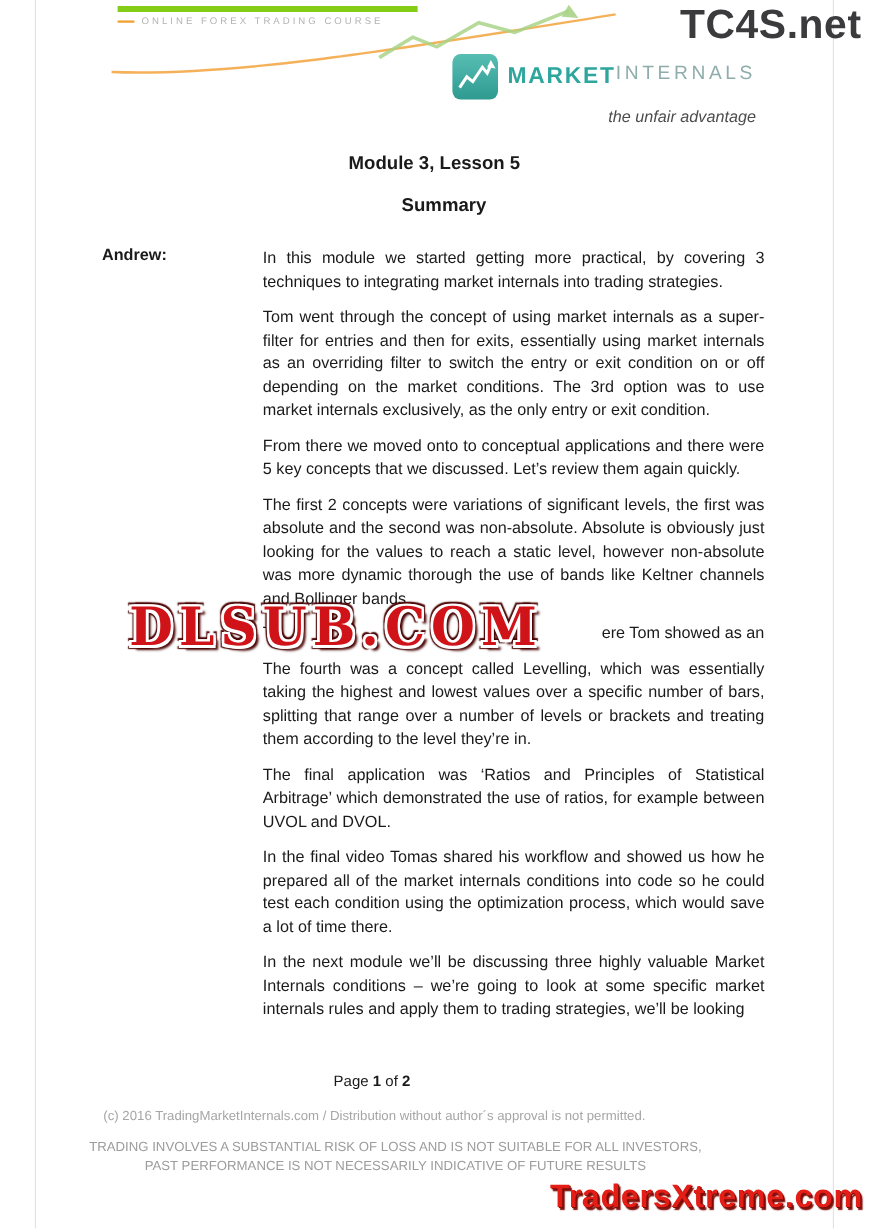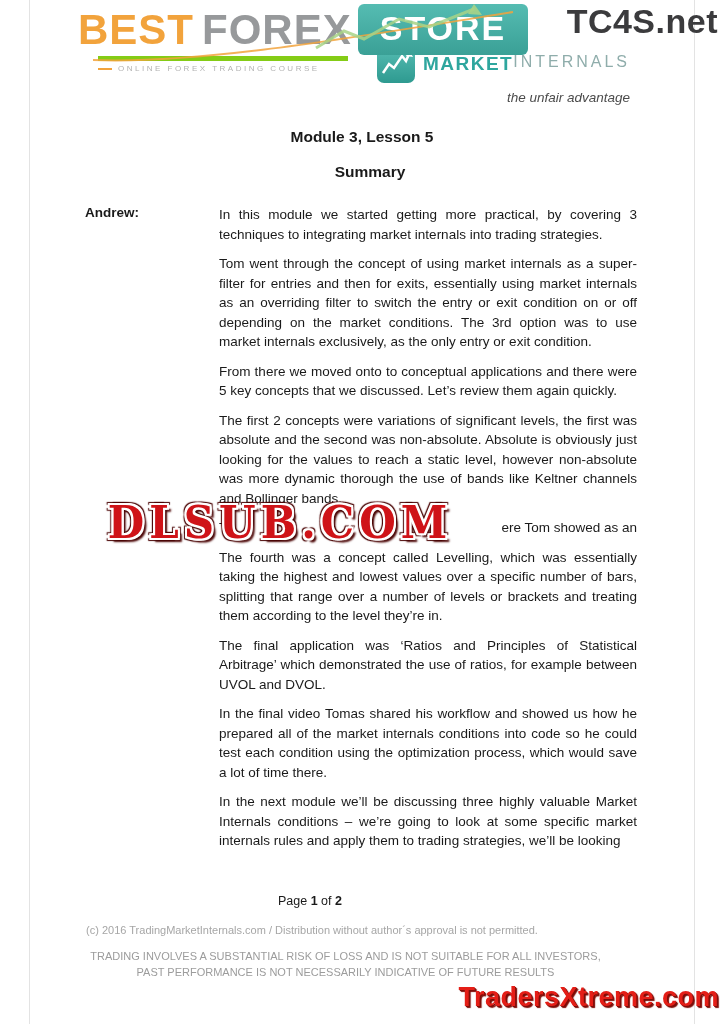--- a/index.html
+++ b/index.html
@@ -51,43 +51,38 @@
     text-shadow:
       -2px -2px 0 #fff, 2px -2px 0 #fff, -2px 2px 0 #fff, 2px 2px 0 #fff,
       0 -2px 0 #fff, 0 2px 0 #fff, -2px 0 0 #fff, 2px 0 0 #fff,
       -3px -3px 1px #4a0404, 3px -3px 1px #4a0404, -3px 3px 1px #4a0404, 4px 4px 2px #4a0404;
   }
 
   
   .page-num{position:absolute;top:894px;left:0;width:620px;text-align:center;font-size:12.5px;color:#1a1a1a;}
   .page-num .b{font-weight:bold;}
   .copyright{position:absolute;top:924px;left:0;width:624px;text-align:center;font-size:11px;color:#a6a6a6;}
-  .disclaimer{position:absolute;top:948px;left:16px;width:659px;text-align:center;font-size:11px;
+  .disclaimer{position:absolute;top:948px;left:0;width:659px;text-align:center;font-size:11px;
     line-height:16px;color:#9c9c9c;}
   .site-badge{position:absolute;right:5px;top:982px;font-size:27px;font-weight:bold;color:#e41e17;
     letter-spacing:0.5px;text-shadow:1px 1px 0 #7e0d08,2px 2px 1px #7e0d08;}
 </style>
 </head>
 <body>
 
 <div class="page">
   <div class="edge-line edge-left"></div>
   <div class="edge-line edge-right"></div>
 
   <div class="bfs-logo">
     <svg class="bfs-decor" width="450" height="64" viewBox="0 0 450 64">
       <path d="M15,56 C120,60 260,36 435,8" stroke="#f2a33c" stroke-width="2" fill="none" opacity="0.85"></path>
       <polyline points="238,44 266,27 286,35 321,15 351,23 396,5" stroke="#a8d387" stroke-width="3" fill="none" opacity="0.85"></polyline>
       <polygon points="396,0 404,11 390,10" fill="#a8d387" opacity="0.9"></polygon>
     </svg>
-    <div class="bfs-row">
-      <span class="bfs-best">BEST</span>
-      <span class="bfs-forex">FOREX</span>
-      <span class="bfs-store">STORE</span>
-    </div>
     <div class="bfs-sub">
       <span class="bfs-sub-dash"></span>
       <span class="bfs-sub-text">ONLINE FOREX TRADING COURSE</span>
     </div>
   </div>
 
   <div class="tc4s">TC4S.net</div>
 
   <div class="mi-logo">
     <svg width="40" height="40" viewBox="0 0 40 40">

